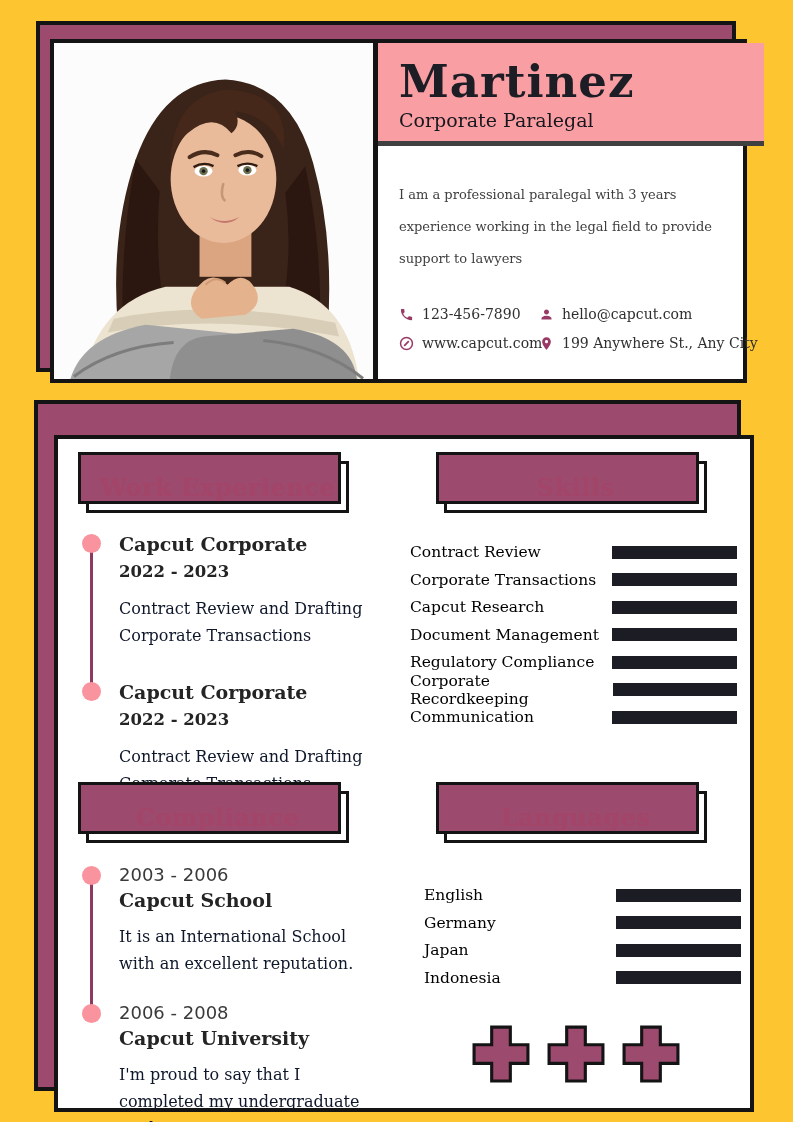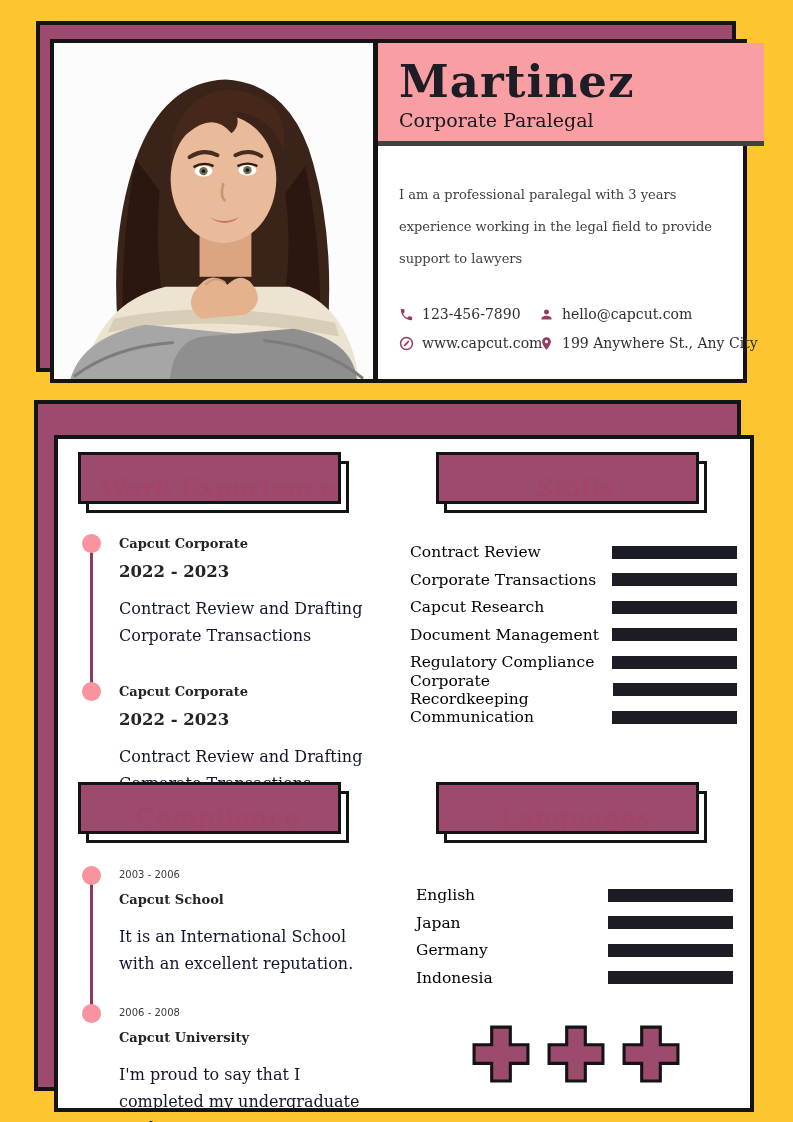--- a/index.html
+++ b/index.html
@@ -42,29 +42,29 @@
 
   
   .timeline{position:absolute;width:312px;}
   .tl-work{left:24px;top:92px;}
   .tl-edu{left:24px;top:424px;}
   .tl-entry{position:relative;padding-left:37px;}
   .tl-entry .bullet{position:absolute;left:0;top:3px;width:19px;height:19px;border-radius:50%;background:#F9949E;z-index:1;}
   .tl-entry .tl-line{position:absolute;left:8px;top:12px;width:3px;background:#8D3A60;}
   .tl-work .tl-entry.first{margin-bottom:30px;}
   .tl-edu .tl-entry.first{margin-bottom:24px;}
-  .tl-company{font-size:13px;font-weight:bold;color:#242424;line-height:26px;}
+  .tl-company{font-size:19px;font-weight:bold;color:#242424;line-height:26px;}
   .tl-period{font-size:16.5px;font-weight:bold;color:#242424;line-height:26px;margin-top:2px;}
-  .tl-period-sans{font-family:"DejaVu Sans",sans-serif;font-size:10px;color:#3a3a3a;line-height:24px;}
+  .tl-period-sans{font-family:"DejaVu Sans",sans-serif;font-size:18px;color:#3a3a3a;line-height:24px;}
   .tl-desc{margin-top:10px;font-size:16px;line-height:27px;color:#0f172a;max-width:262px;}
 
   
   .meter-list{position:absolute;display:flex;flex-direction:column;}
   .meters-skills{left:352px;top:103px;width:327px;}
-  .meters-lang{left:358px;top:446px;width:317px;}
+  .meters-lang{left:366px;top:446px;width:317px;}
   .meter-row{display:flex;align-items:center;justify-content:space-between;height:20px;margin-bottom:7.5px;}
   .meter-label{font-size:15.5px;color:#000000;}
   .meter-bar{width:125px;height:13px;background:#1C1C24;}
   .meter-fill{height:100%;background:#F9A3A9;}
 
   .plus-row{position:absolute;left:414px;top:586px;display:flex;gap:17px;}
 </style>
 </head>
 <body>
 
@@ -222,25 +222,25 @@
         <div class="tl-desc">I'm proud to say that I completed my undergraduate studies</div>
       </div>
     </div>
 
     <div class="meter-list meters-lang">
       <div class="meter-row">
         <span class="meter-label">English</span>
         <span class="meter-bar"><span class="meter-fill" style="width: 42%;"></span></span>
       </div>
       <div class="meter-row">
+        <span class="meter-label">Germany</span>
+        <span class="meter-bar"><span class="meter-fill" style="width: 65%;"></span></span>
+      </div>
+      <div class="meter-row">
         <span class="meter-label">Japan</span>
-        <span class="meter-bar"><span class="meter-fill" style="width: 65%;"></span></span>
-      </div>
-      <div class="meter-row">
-        <span class="meter-label">Germany</span>
         <span class="meter-bar"><span class="meter-fill" style="width: 65%;"></span></span>
       </div>
       <div class="meter-row">
         <span class="meter-label">Indonesia</span>
         <span class="meter-bar"><span class="meter-fill" style="width: 26%;"></span></span>
       </div>
     </div>
 
     <div class="plus-row">
       <svg width="58" height="58" viewBox="0 0 56 56">

